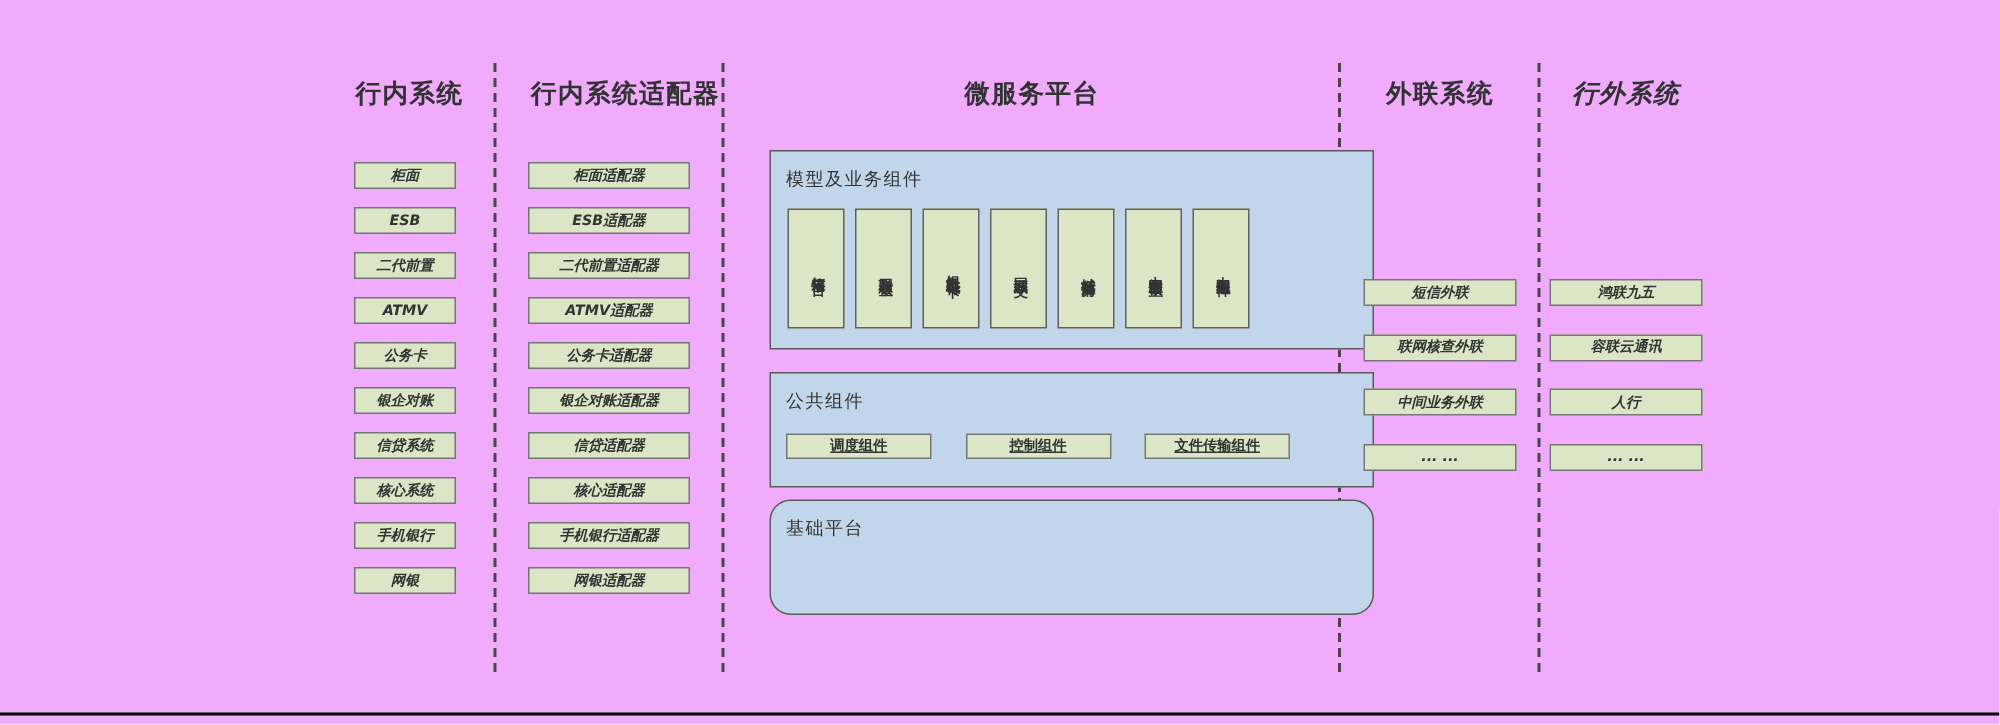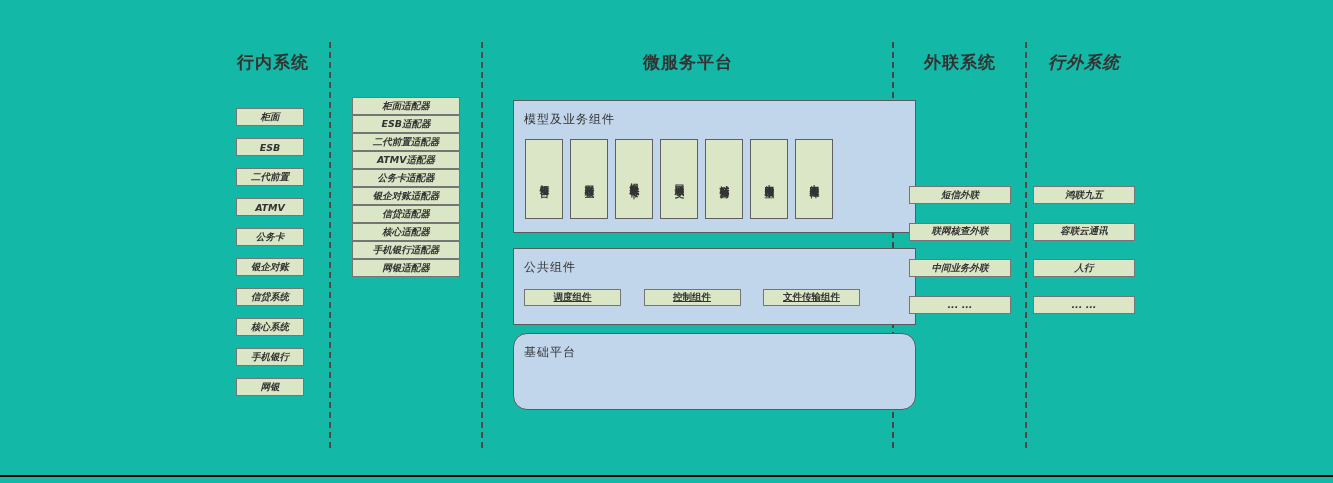--- a/index.html
+++ b/index.html
@@ -1,19 +1,19 @@
 <!DOCTYPE html>
 <html><head>
 <meta charset="utf-8">
 <style>
   html,body{margin:0;padding:0;background:#ffffff;}
   .canvas{
     position:relative;
     width:1333px;height:483px;
-    background:#14b8a6;
+    background:#f0abfc;
     font-family:"DejaVu Sans",sans-serif;
     overflow:hidden;
     color:#333333;
   }
   .col-title{
     position:absolute;top:51px;
     font-size:17px;font-weight:bold;color:#323232;
     letter-spacing:1px;white-space:nowrap;
   }
   .divider{
@@ -24,21 +24,21 @@
   .gbox{
     box-sizing:border-box;
     background:#dbe6c6;border:1.4px solid #757575;
     display:flex;align-items:center;justify-content:center;
     font-size:9.5px;font-weight:bold;color:#333333;
     white-space:nowrap;
   }
   .stack .gbox{width:100%;}
   #col-internal{left:236px;top:108px;width:68px;gap:12px;}
   #col-internal .gbox{height:18px;}
-  #col-adapter{left:352px;top:97px;width:108px;}
+  #col-adapter{left:352px;top:108px;width:108px;gap:12px;}
   #col-adapter .gbox{height:18px;}
   #col-outreach{left:909px;top:186px;width:102px;gap:18.5px;}
   #col-outreach .gbox{height:18px;}
   #col-external{left:1033px;top:186px;width:102px;gap:18.5px;}
   #col-external .gbox{height:18px;}
   .panel{
     position:absolute;left:513px;width:403px;
     box-sizing:border-box;
     background:#c1d5eb;border:1.5px solid #5a5a5a;
   }
@@ -68,20 +68,21 @@
     position:absolute;left:0;top:475px;width:1333px;height:2px;
     background:#000000;
   }
 </style>
 </head>
 <body>
 
 <div class="canvas">
 
   <div class="col-title" style="left:237px;">行内系统</div>
+  <div class="col-title" style="left:354px;">行内系统适配器</div>
   <div class="col-title" style="left:643px;">微服务平台</div>
   <div class="col-title" style="left:924px;">外联系统</div>
   <div class="col-title" style="left:1048px;font-style:italic;">行外系统</div>
 
   <div class="divider" style="left:329px;"></div>
   <div class="divider" style="left:481px;"></div>
   <div class="divider" style="left:892px;"></div>
   <div class="divider" style="left:1025px;"></div>
 
   <div class="stack" id="col-internal">

